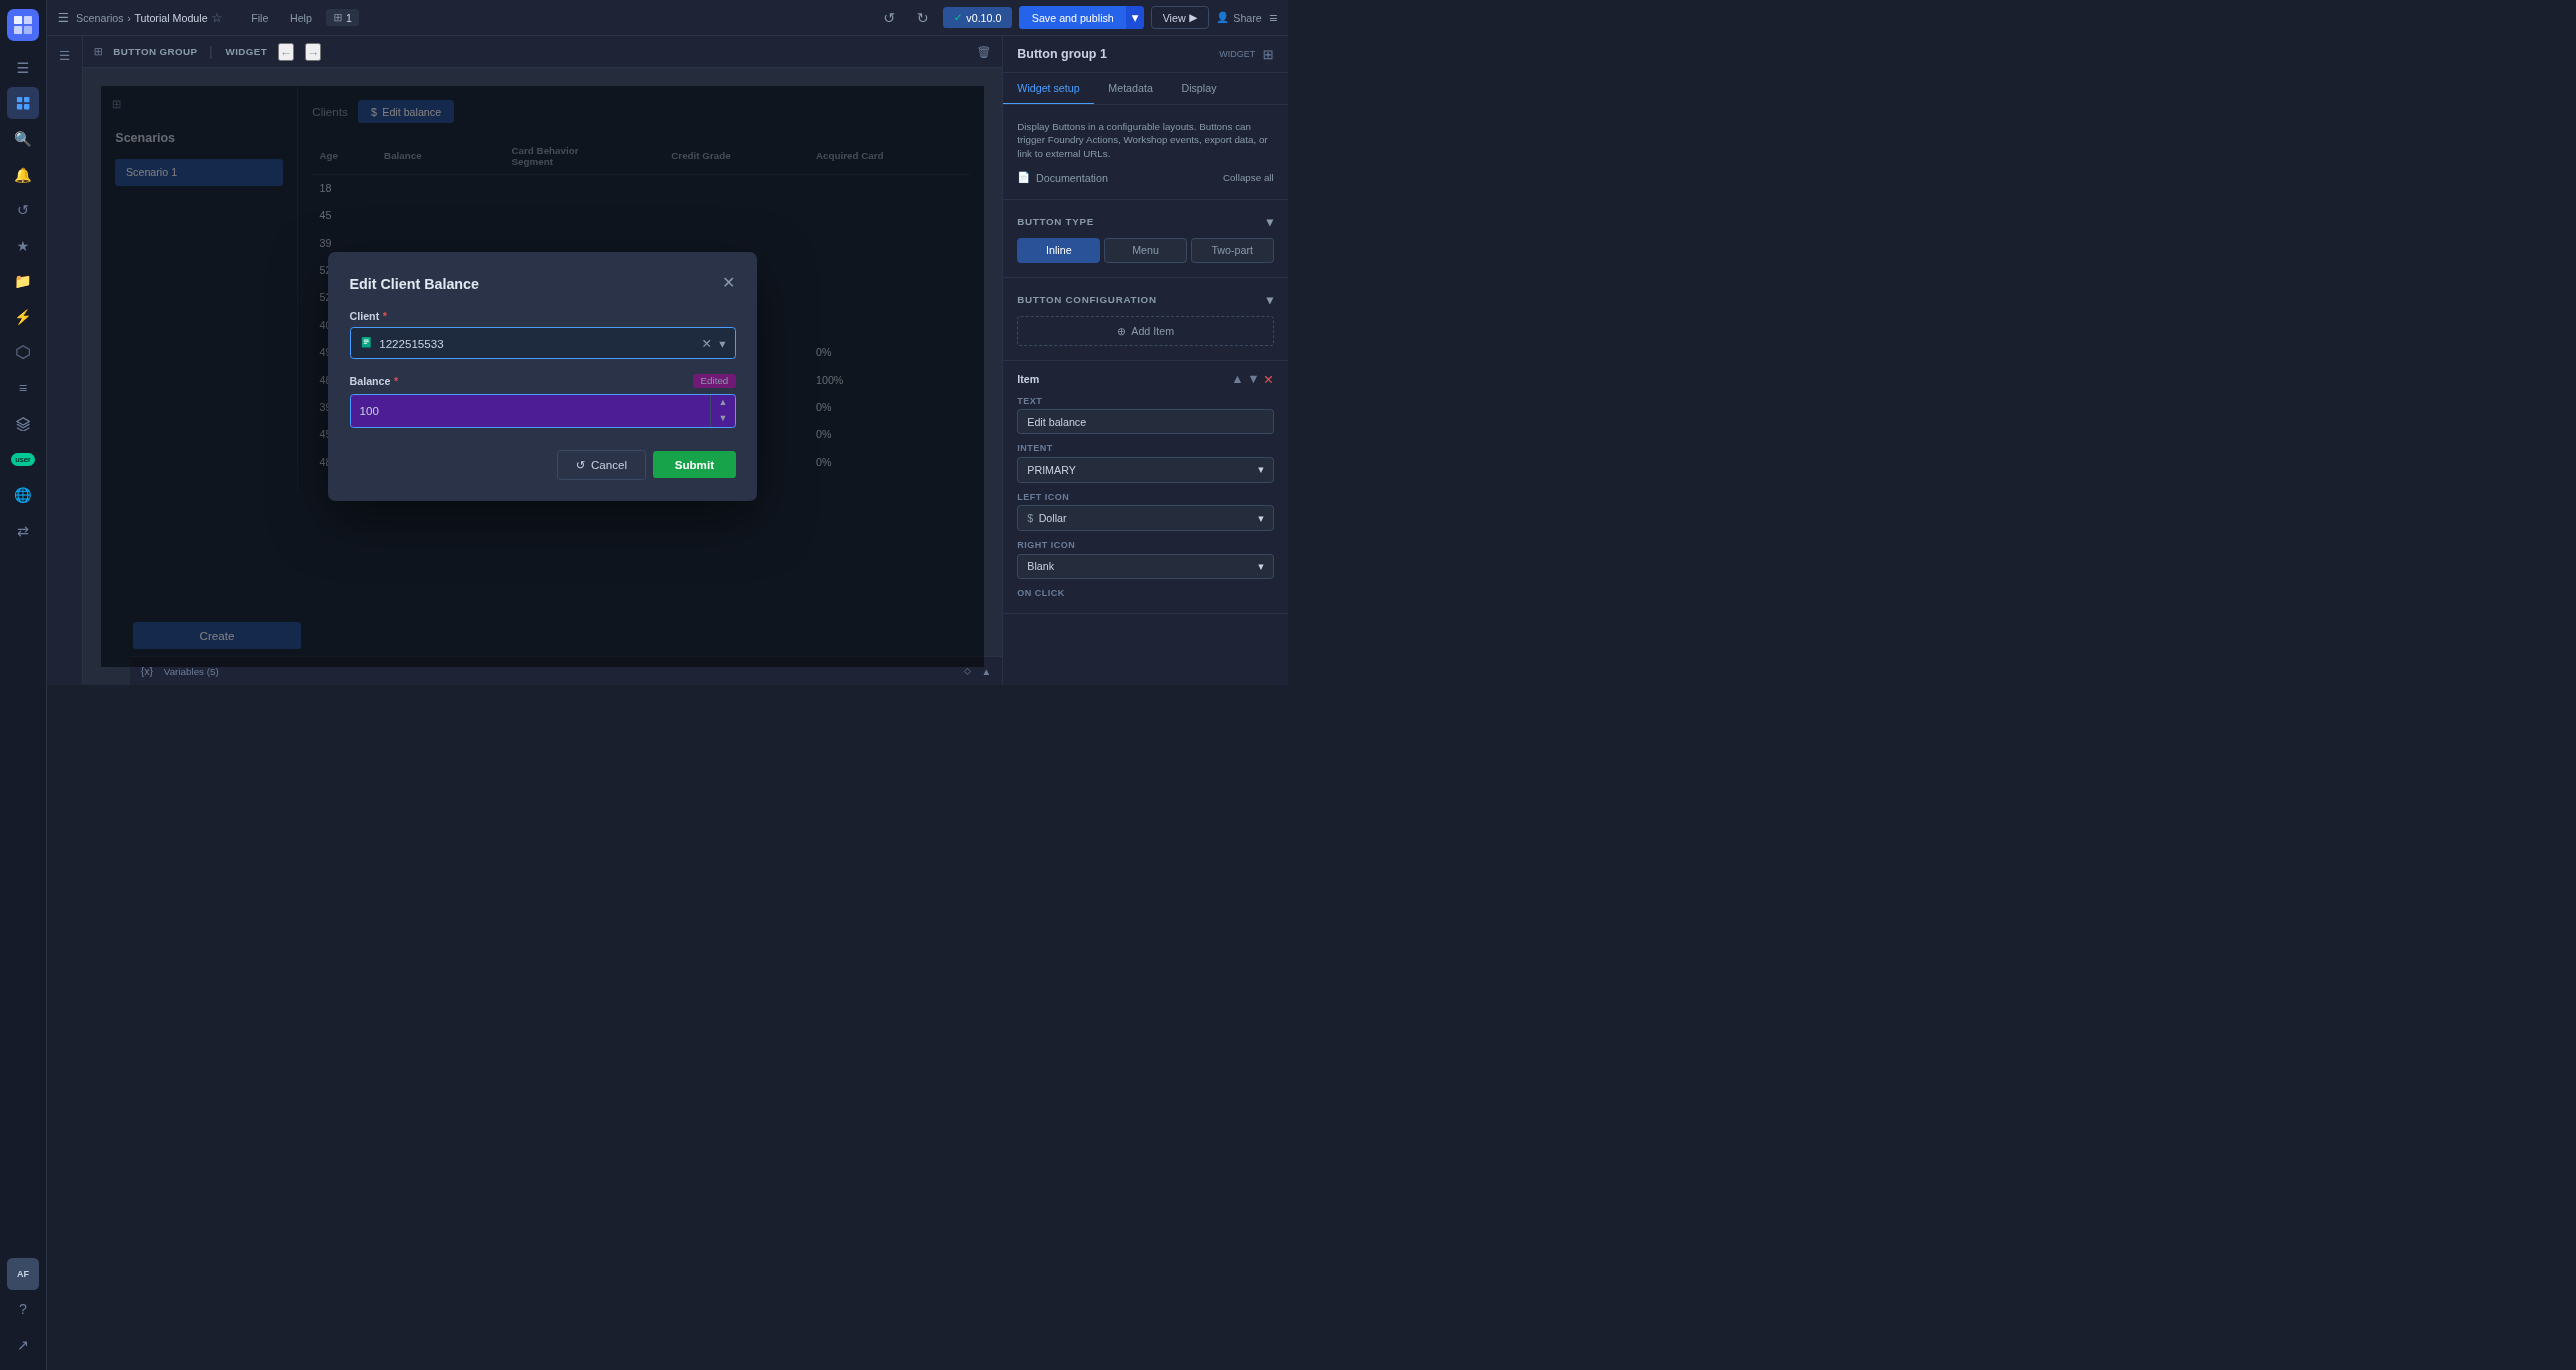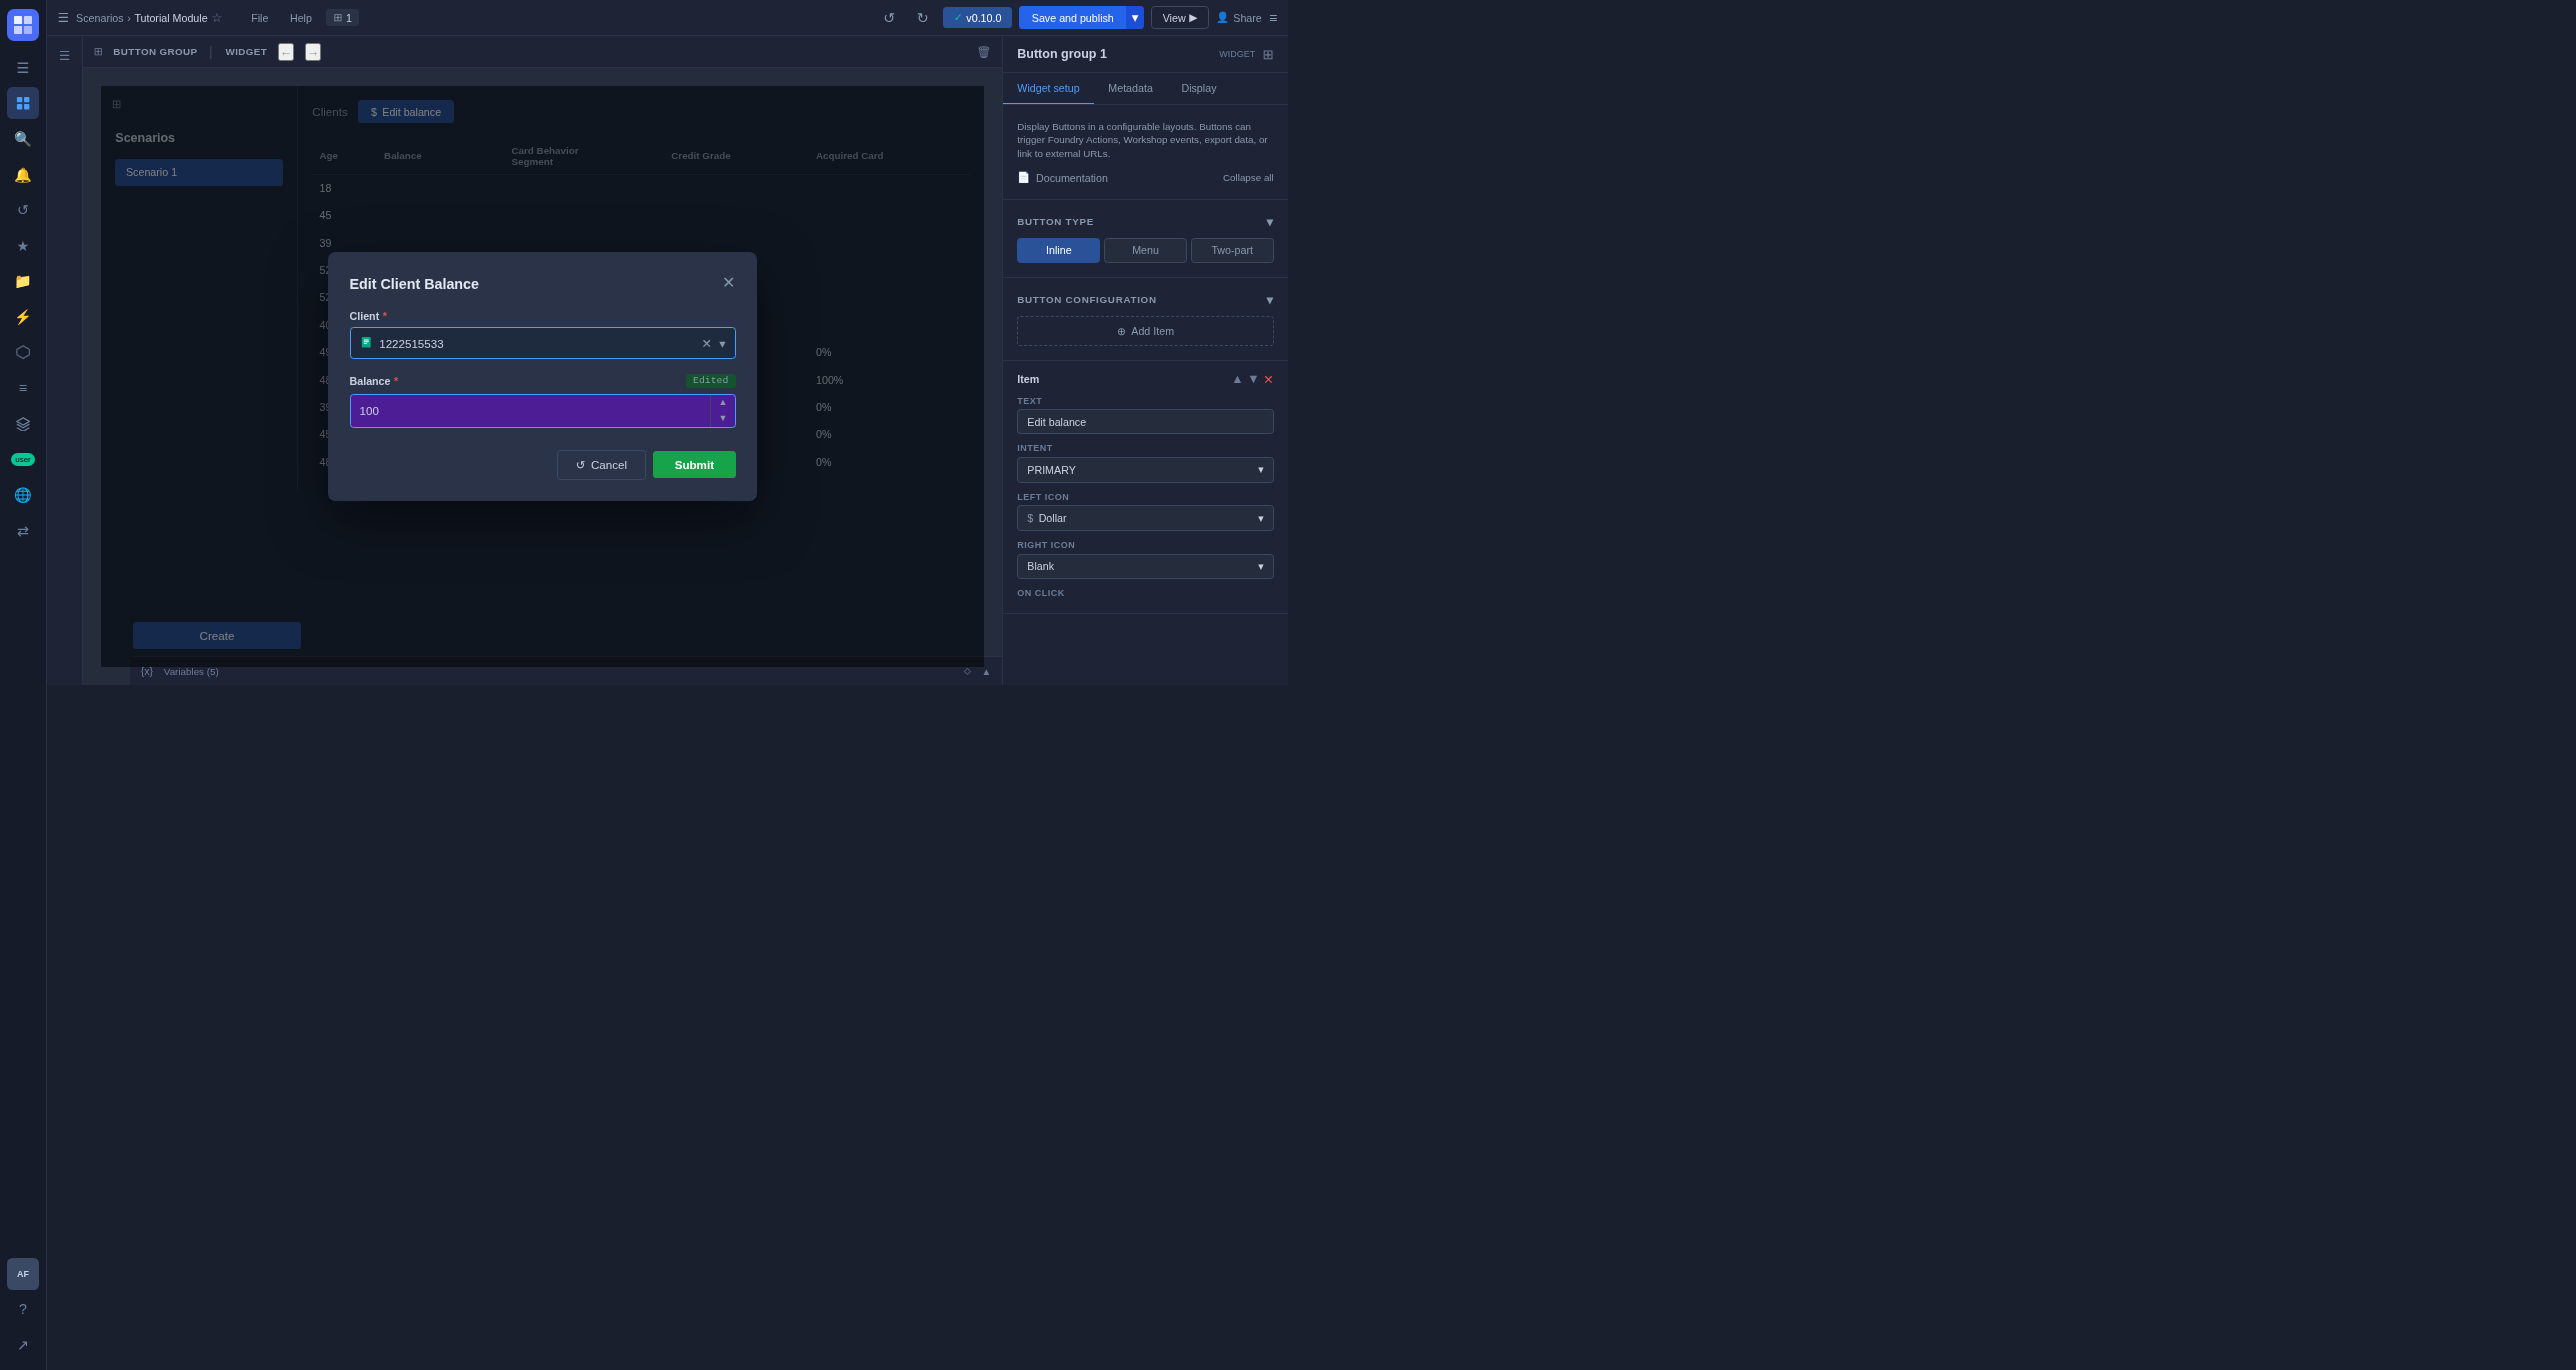--- a/index.html
+++ b/index.html
@@ -106,21 +106,21 @@
     .modal-close { background: none; border: none; color: #8899aa; cursor: pointer; font-size: 16px; }
     .modal-field { margin-bottom: 14.3px; }
     .modal-field-label { font-size: 10.7px; font-weight: 600; color: #c9d1e0; margin-bottom: 5.4px; display: flex; align-items: center; gap: 3.6px; }
     .required { color: #e05252; }
     .client-input { display: flex; align-items: center; background: #1e2a3e; border: 0.9px solid #4a9eff; border-radius: 3.6px; padding: 7.2px 9px; gap: 7.2px; }
     .client-icon { color: #00c896; font-size: 12.5px; }
     .client-id { color: #c9d1e0; font-size: 11.6px; flex: 1; }
     .client-clear { background: none; border: none; color: #8899aa; cursor: pointer; font-size: 12.5px; }
     .client-expand { background: none; border: none; color: #8899aa; cursor: pointer; font-size: 12.5px; }
     .balance-row { display: flex; gap: 7.2px; align-items: center; }
-    .edited-badge { background: #14532d; color: #8899aa; padding: 1.8px 7.2px; border-radius: 3.6px; font-size: 9.8px; font-family: Liberation Mono, monospace; }
+    .edited-badge { background: #701a75; color: #8899aa; padding: 1.8px 7.2px; border-radius: 3.6px; font-size: 9.8px; }
     .balance-input-wrapper { display: flex; background: #4c1d95; border: 1.8px solid #4a9eff; border-radius: 3.6px; overflow: hidden; flex: 1; }
     .balance-input { background: none; border: none; color: #c9d1e0; padding: 7.2px 9px; font-size: 11.6px; flex: 1; outline: none; }
     .balance-spinners { display: flex; flex-direction: column; border-left: 0.9px solid #3a4a65; }
     .spinner-btn { background: none; border: none; color: #8899aa; cursor: pointer; padding: 3.6px 7.2px; font-size: 9px; line-height: 1; }
     .modal-actions { display: flex; align-items: center; justify-content: flex-end; gap: 7.2px; margin-top: 21.5px; }
     .btn-cancel { background: none; border: 0.9px solid #3a4a65; color: #c9d1e0; padding: 7.2px 18px; border-radius: 3.6px; cursor: pointer; font-size: 11.6px; display: flex; align-items: center; gap: 5.4px; }
     .btn-submit { background: #16a34a; border: none; color: #fff; padding: 7.2px 21.5px; border-radius: 3.6px; cursor: pointer; font-size: 11.6px; font-weight: 600; }
 
     
     .bottom-bar { position: absolute; bottom: 0; left: 47px; right: 0; height: 29px; background: #1e2435; border-top: 0.9px solid #2a3245; display: flex; align-items: center; padding: 0 10.7px; gap: 10.7px; font-size: 9.8px; color: #6b7c99; }

